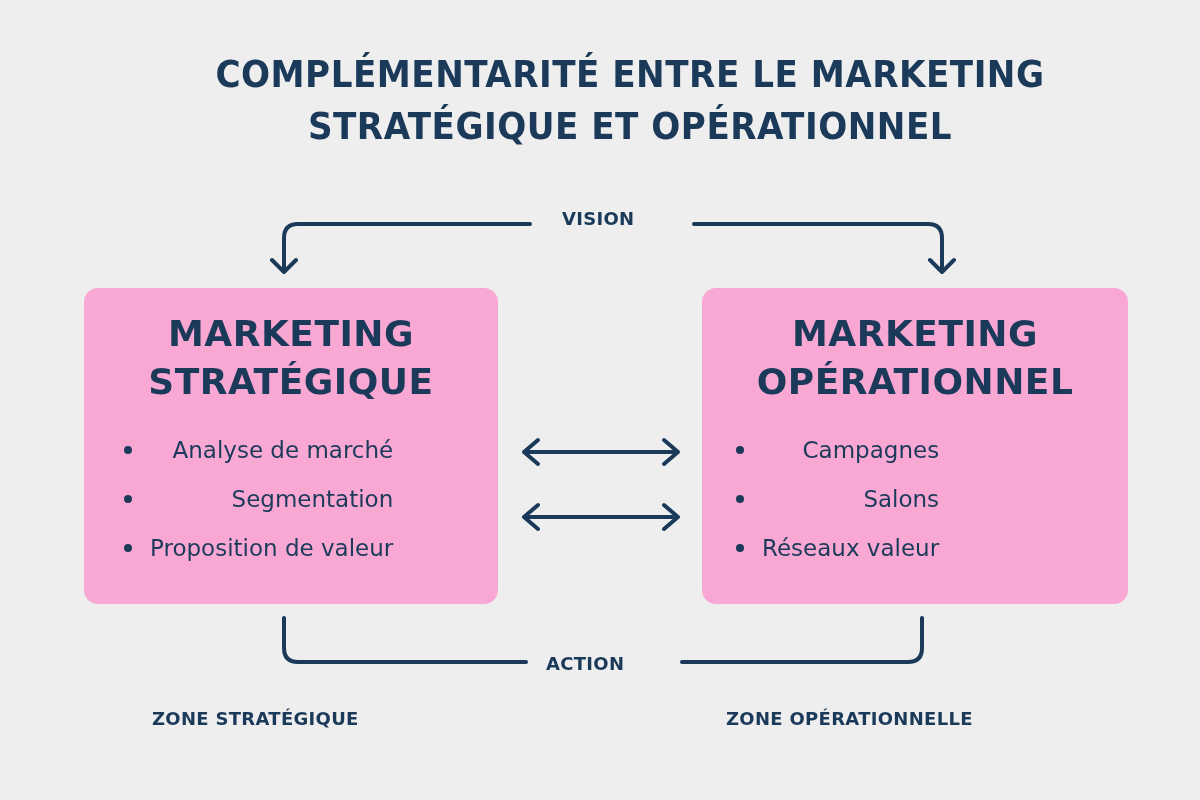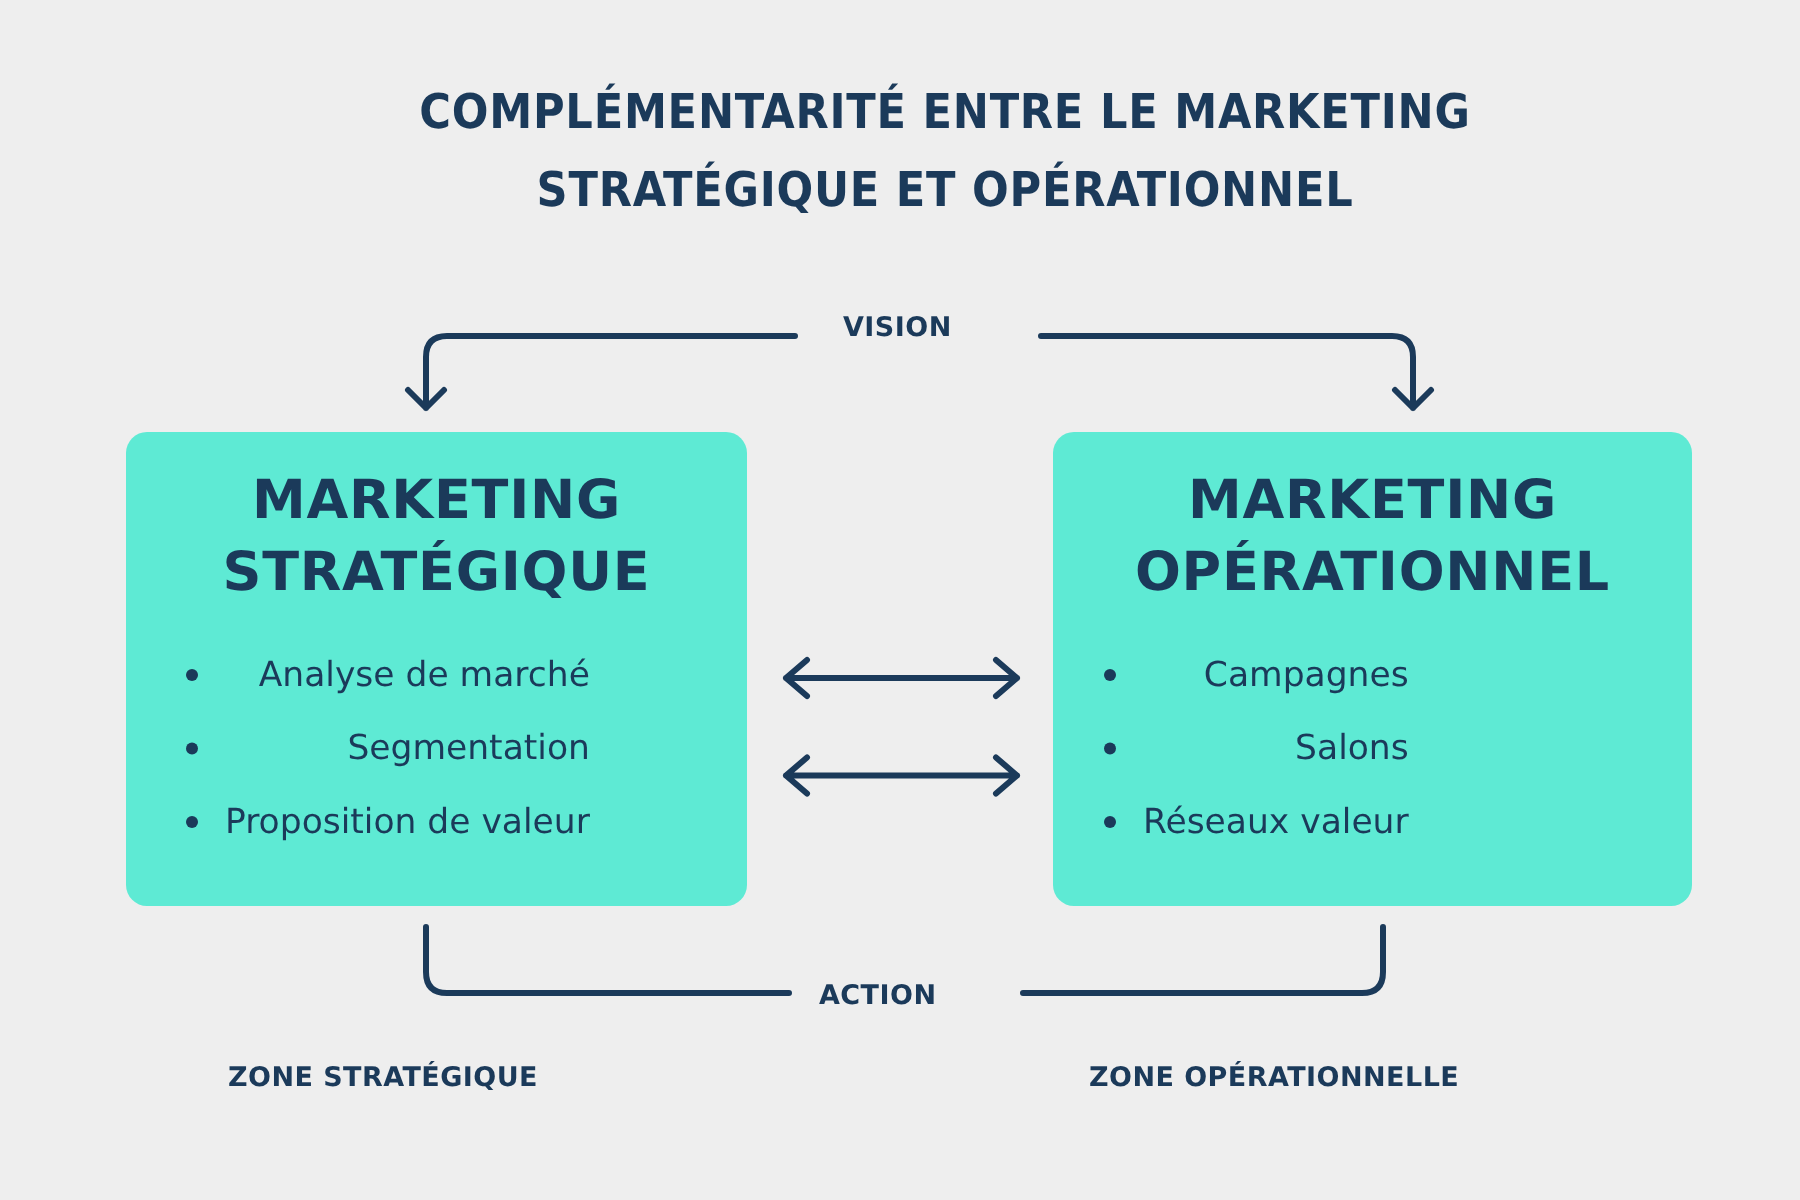--- a/index.html
+++ b/index.html
@@ -1,18 +1,18 @@
 <!DOCTYPE html>
 <html><head>
 <meta charset="utf-8">
 <style>
   html,body{margin:0;padding:0;}
   body{width:1200px;height:800px;background:#eeeeee;position:relative;overflow:hidden;font-family:"DejaVu Sans","Liberation Sans",sans-serif;color:#1b3a5a;}
-  .title{position:absolute;left:0;width:1200px;top:48px;text-align:center;font-family:"DejaVu Sans Condensed","DejaVu Sans",sans-serif;font-weight:bold;font-size:32px;line-height:52px;letter-spacing:0.5px;padding-left:60px;box-sizing:border-box;}
-  .box{position:absolute;background:#5eead4;border-radius:14px;}
+  .title{position:absolute;left:0;width:1200px;top:48px;text-align:center;font-family:"DejaVu Sans Condensed","DejaVu Sans",sans-serif;font-weight:bold;font-size:38px;line-height:52px;letter-spacing:0.5px;padding-left:60px;box-sizing:border-box;}
+  .box{position:absolute;background:#f9a8d4;border-radius:14px;}
   .box-title{position:absolute;left:0;right:0;text-align:center;font-weight:bold;font-size:36px;line-height:48px;letter-spacing:0.5px;}
   .items{position:absolute;margin:0;padding:0;list-style:none;}
   .items li{font-size:23px;line-height:49px;position:relative;padding-left:26px;text-align:right;}
   .items li .dot{position:absolute;left:0;top:20px;width:8px;height:8px;border-radius:50%;background:#1b3a5a;}
   .label{position:absolute;font-weight:bold;font-size:18px;letter-spacing:0.3px;}
   svg.lines{position:absolute;left:0;top:0;}
 </style>
 </head>
 <body>
 

